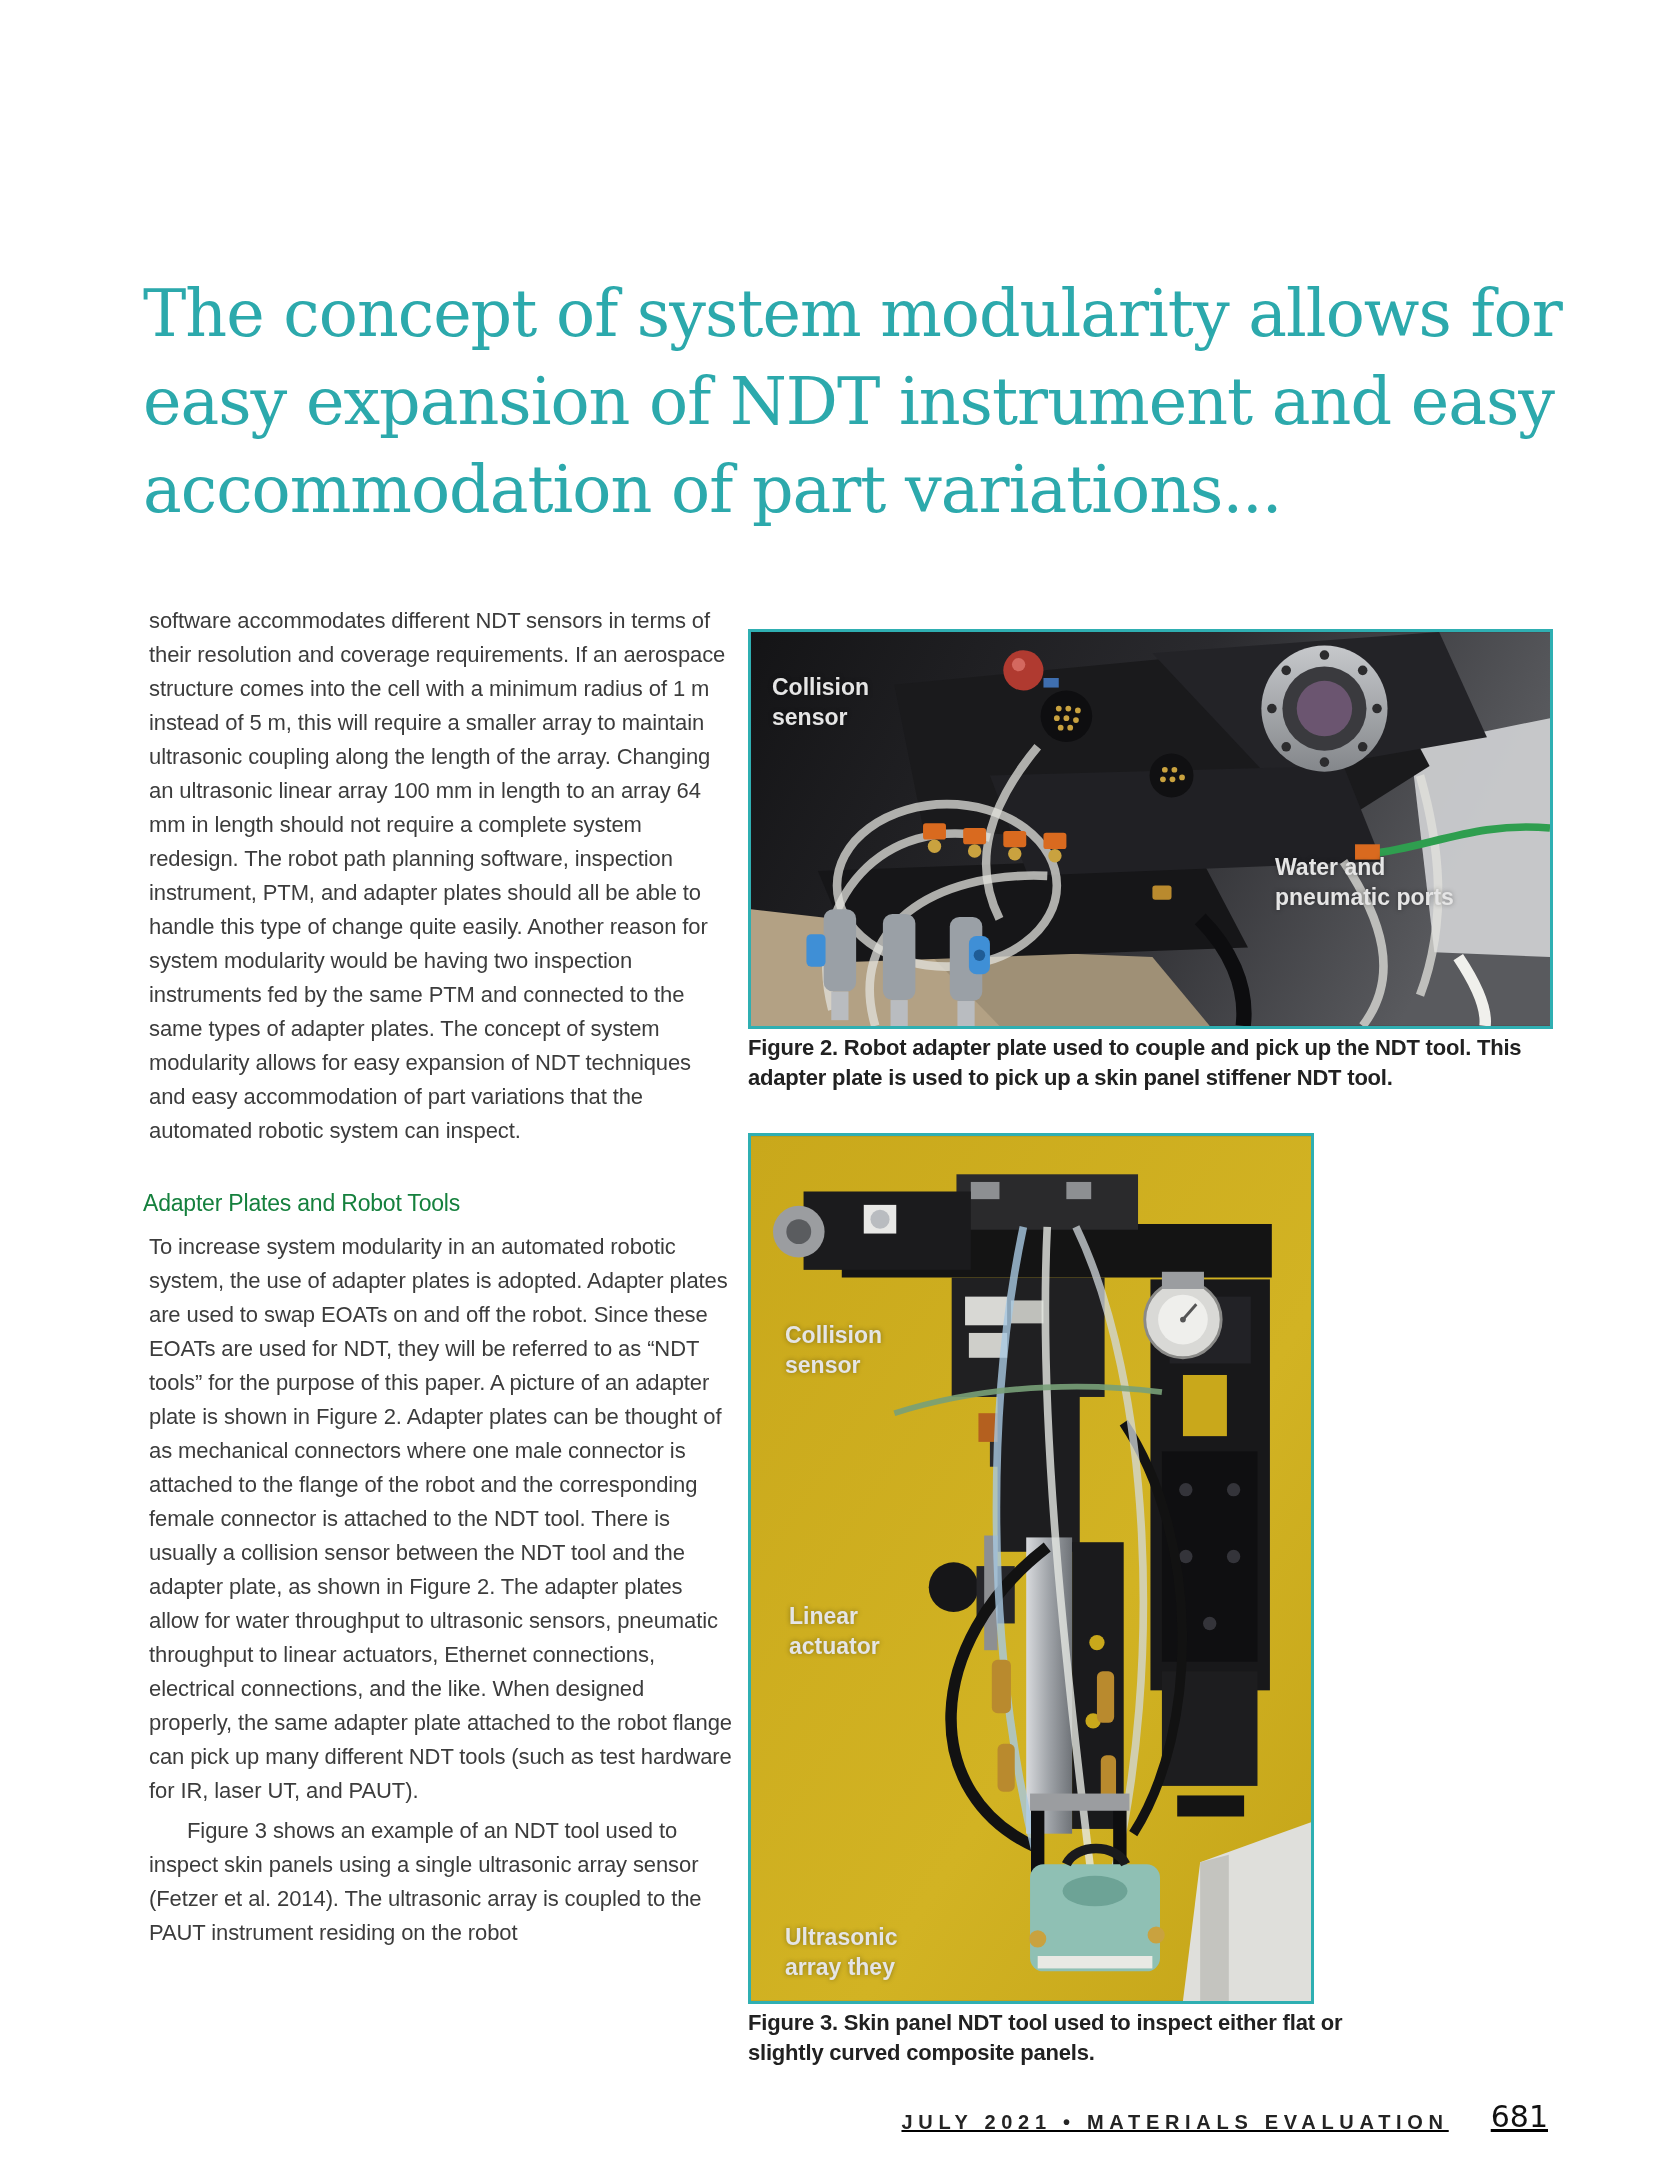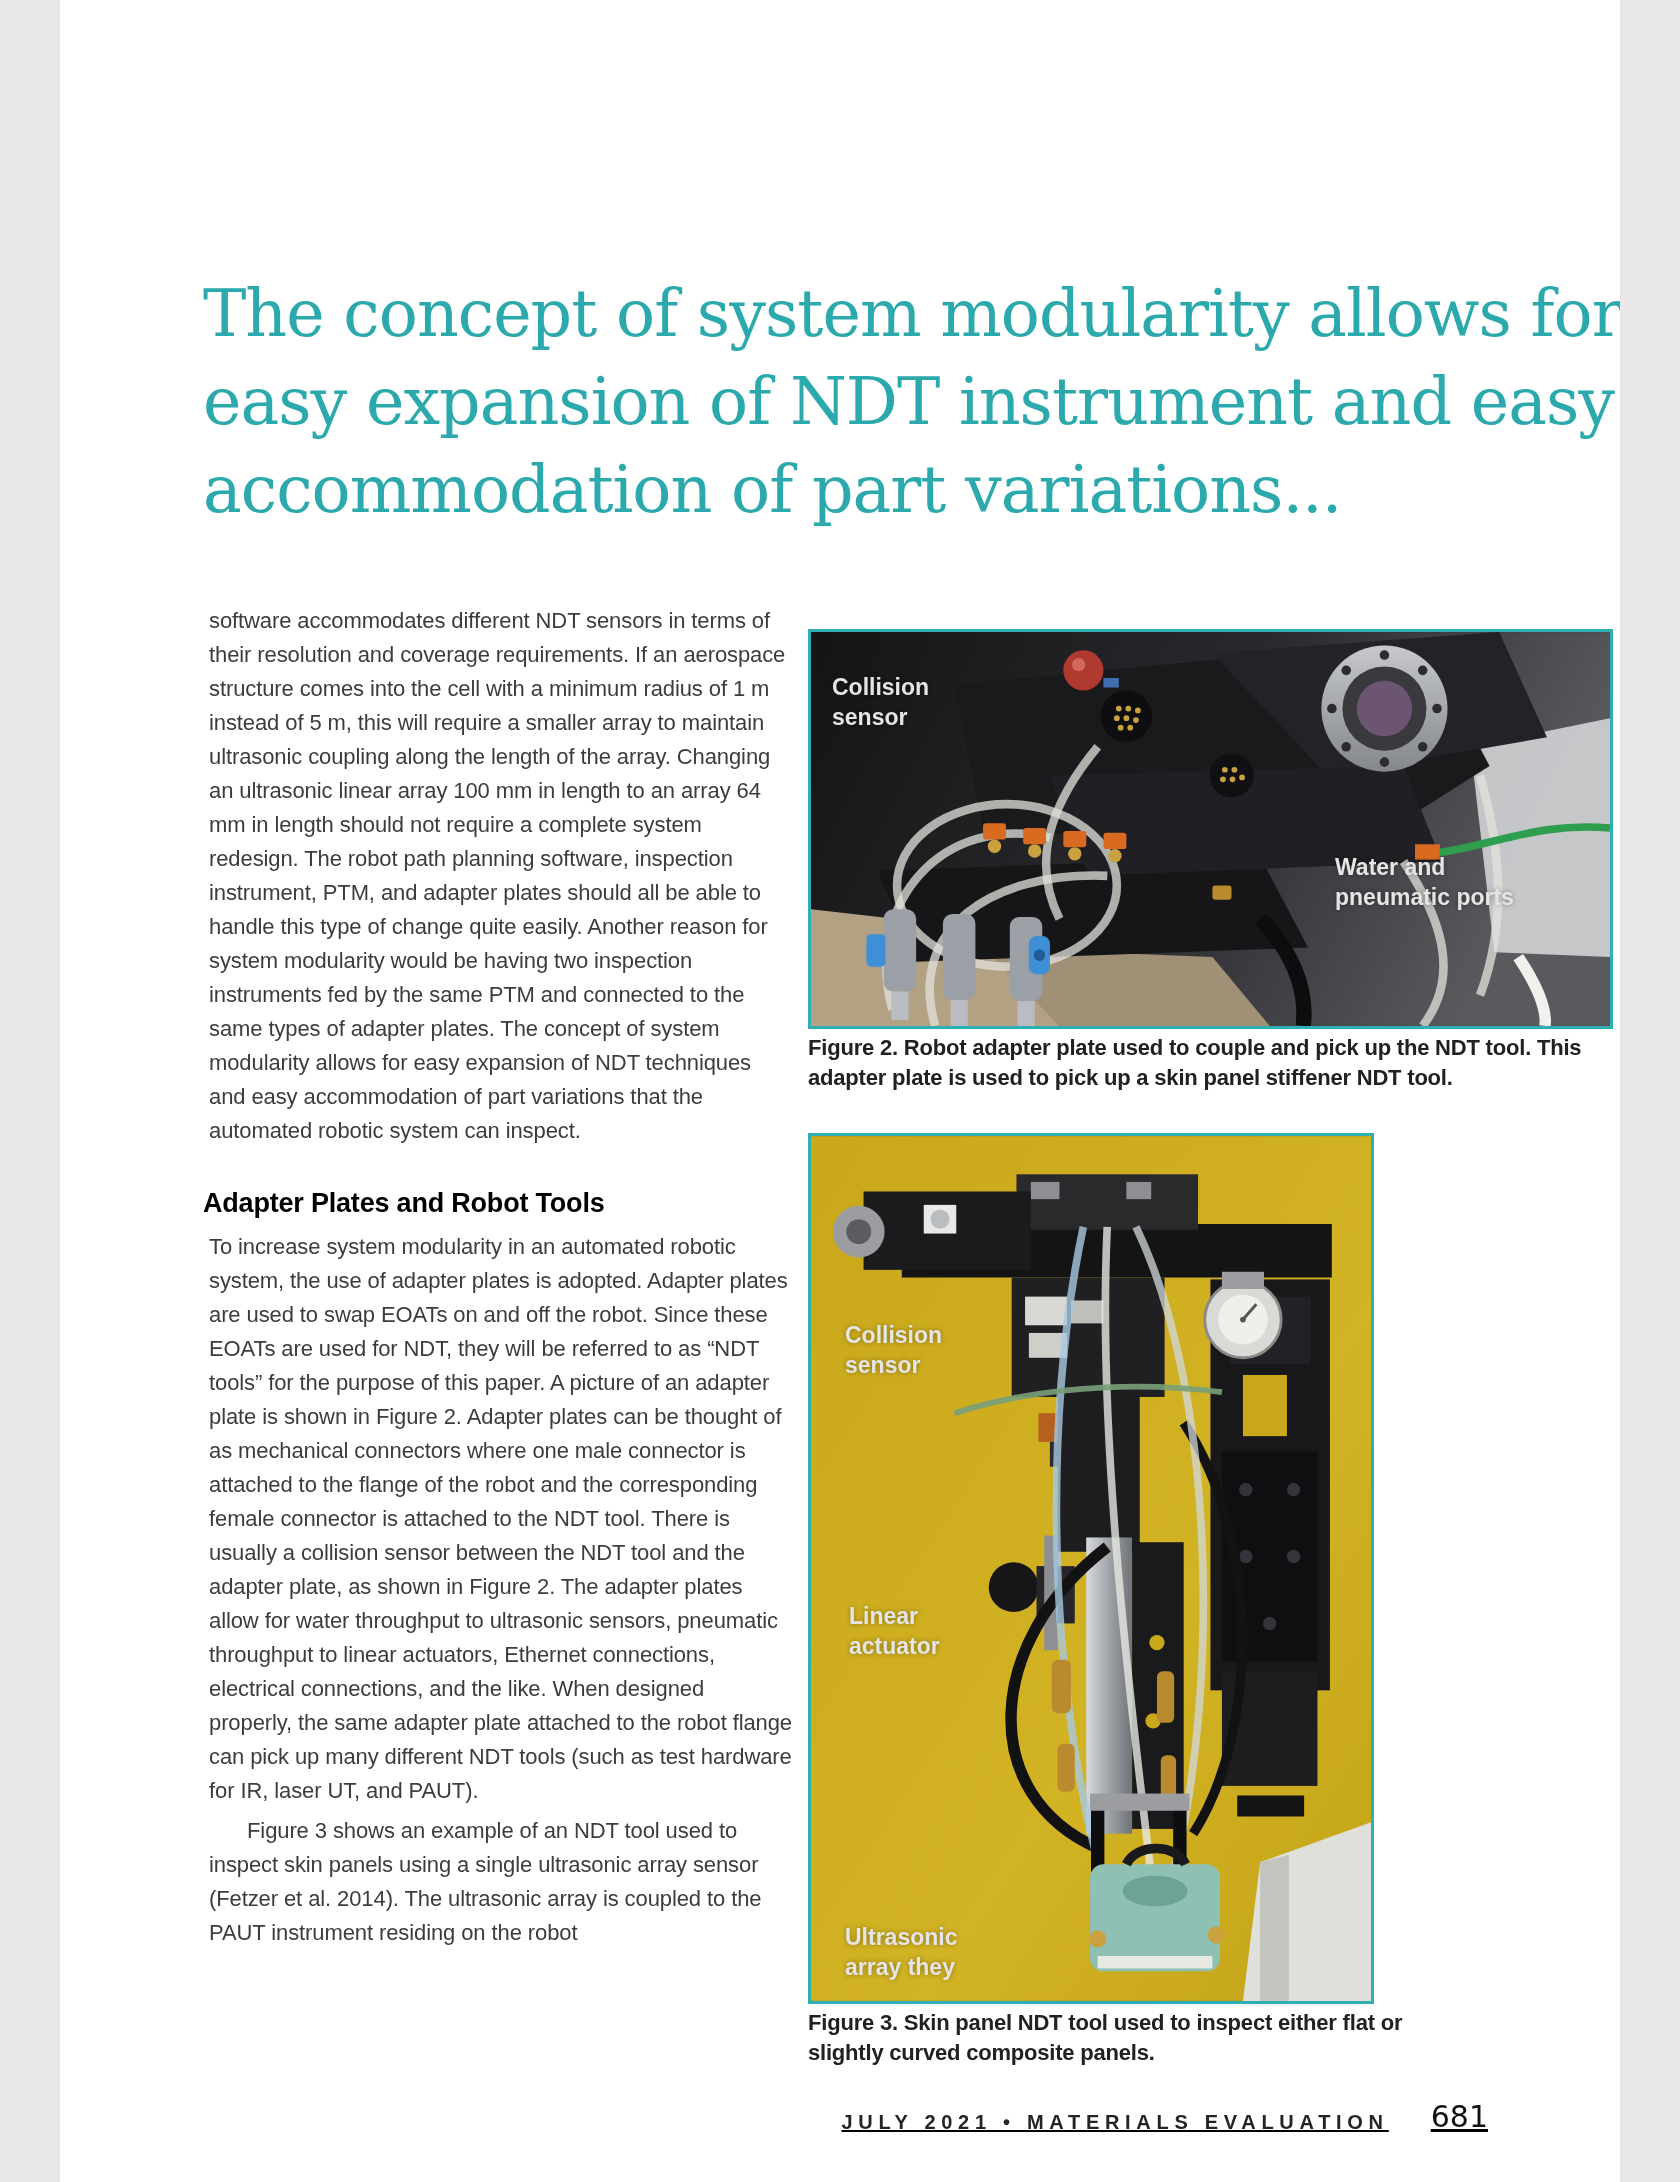--- a/index.html
+++ b/index.html
@@ -1,17 +1,17 @@
 <!DOCTYPE html>
 <html><head>
 <meta charset="utf-8">
 <style>
   html,body{margin:0;padding:0;background:#e8e8e8;}
   #page{
-    position:relative;width:1560px;height:2182px;background:#ffffff;
+    position:relative;width:1680px;height:2182px;background:#ffffff;
     margin:0 auto;overflow:hidden;
     font-family:"Liberation Sans",sans-serif;
   }
   
   #headline{
     position:absolute;left:143px;top:270px;width:1453px;
     font-family:"DejaVu Serif",serif;
     font-size:65px;line-height:88px;letter-spacing:-1px;
     color:#2CA9AC;font-weight:400;
   }
@@ -19,21 +19,21 @@
   
   #left-col{
     position:absolute;left:143px;top:598px;width:595px;
     font-size:22px;line-height:34px;letter-spacing:-0.1px;
     color:#3c3c3c;text-align:left;
   }
   #left-col p{margin:6px;}
   #left-col p.indent{text-indent:38px;}
   #section-heading{
     margin:38px 0 9.6px 0;
-    font-size:27px;font-weight:bold;color:#000000;letter-spacing:-0.2px;
+    font-size:23px;font-weight:normal;color:#15803d;letter-spacing:-0.2px;
   }
   
   .figure{position:absolute;}
   .photo{
     position:relative;border:3.8px solid #2FAFB2;box-sizing:content-box;
     overflow:hidden;background:#222;
   }
   .photo svg{display:block;}
   .photo-label{
     position:absolute;color:#e5e5e5;font-weight:bold;

